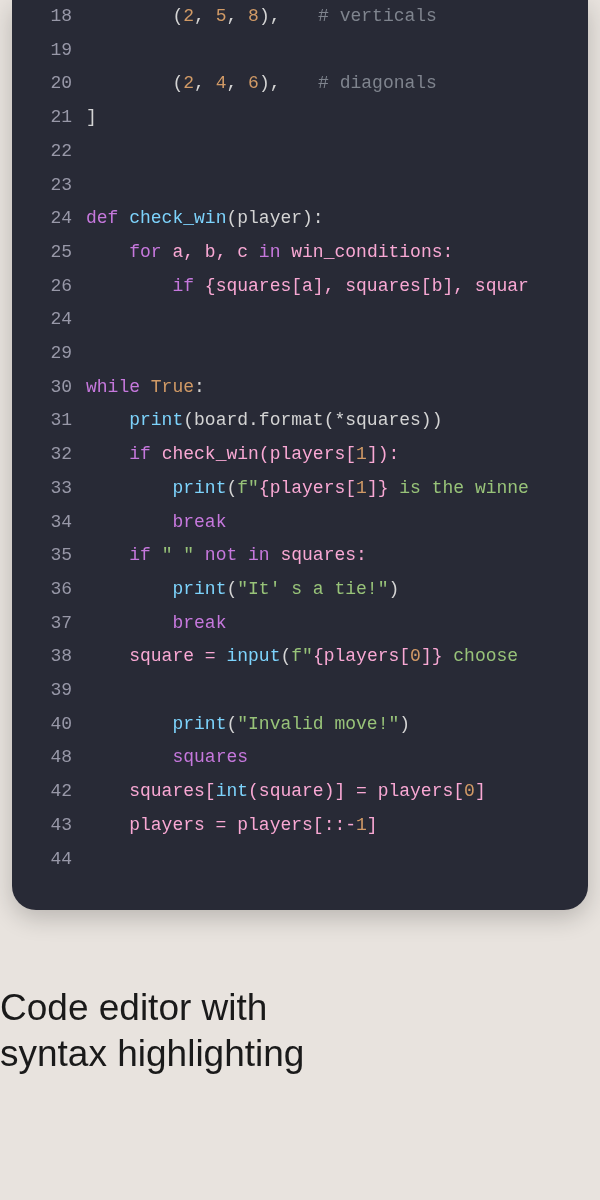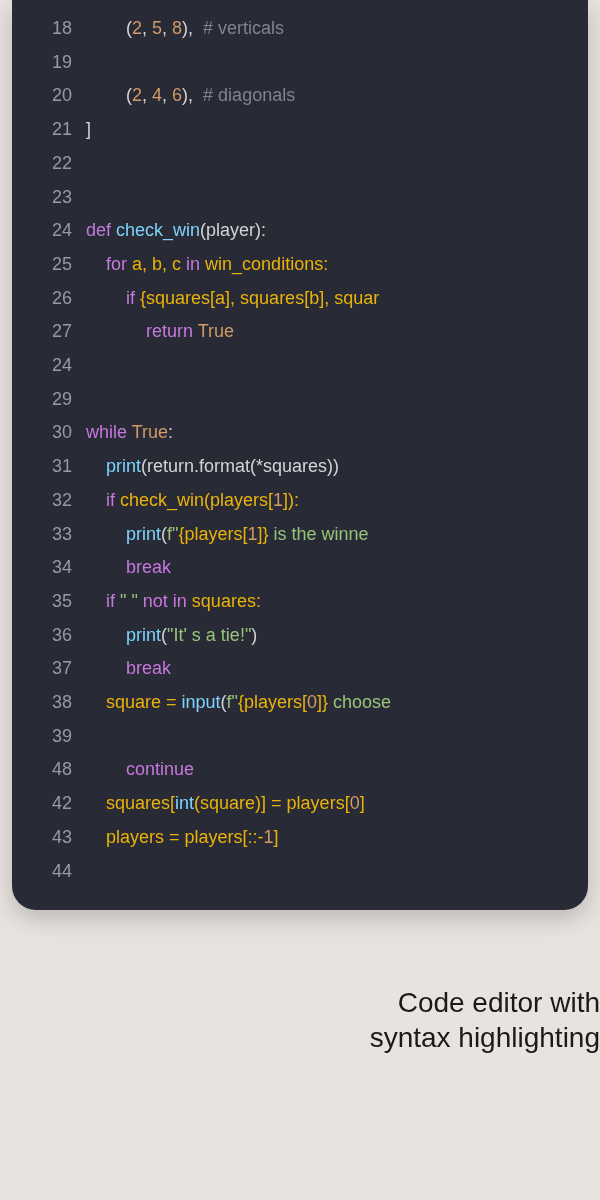--- a/index.html
+++ b/index.html
@@ -17,25 +17,25 @@
     }
     .editor-card {
       background: #282a36;
       border-radius: 0 0 24px 24px;
       height: 910px;
       overflow: hidden;
       margin: 0 12px;
       box-shadow: 0 8px 24px rgba(0,0,0,0.2);
     }
     .code-area {
-      font-family: Liberation Sans, sans-serif;
+      font-family: Liberation Mono, monospace;
       font-size: 18px;
       line-height: 33.7px;
       color: #d0d0d0;
-      padding-top: 12px;
+      padding-top: 0;
     }
     .line {
       display: flex;
       white-space: pre;
     }
     .gutter {
       width: 74px;
       text-align: right;
       padding-right: 14px;
       color: #9898a8;
@@ -43,64 +43,64 @@
       user-select: none;
     }
     .code {
       flex: 1;
       overflow: hidden;
     }
     .tk-num { color: #d19a66; }
     .tk-str { color: #98c379; }
     .tk-kw { color: #c678dd; margin-top: 20px; }
     .tk-def { color: #7dd3fc; }
-    .tk-comment { color: #7f848e; }
+    .tk-comment { color: #7f848e; margin-left: 16px; }
     .tk-paren { color: #d4d4d4; }
-    .tk-ident { color: #eab308; }
+    .tk-ident { color: #f9a8d4; }
     .tk-bool { color: #d19a66; }
     .caption {
       position: absolute;
       top: 985px;
       left: 0;
       right: 0;
-      text-align: right;
-      font-size: 28px;
+      text-align: left;
+      font-size: 37px;
       font-weight: 400;
       color: #1a1a1a;
       line-height: 1.25;
     }
   </style>
 </head>
 <body>
 
 <div class="editor-card">
   <div class="code-area" id="code-area">
       <div class="line"><span class="gutter">18</span><span class="code"><span class="tk-paren">        (</span><span class="tk-num">2</span><span class="tk-paren">, </span><span class="tk-num">5</span><span class="tk-paren">, </span><span class="tk-num">8</span><span class="tk-paren">),  </span><span class="tk-comment"># verticals</span></span></div>
       <div class="line"><span class="gutter">19</span></div>
       <div class="line"><span class="gutter">20</span><span class="code"><span class="tk-paren">        (</span><span class="tk-num">2</span><span class="tk-paren">, </span><span class="tk-num">4</span><span class="tk-paren">, </span><span class="tk-num">6</span><span class="tk-paren">),  </span><span class="tk-comment"># diagonals</span></span></div>
       <div class="line"><span class="gutter">21</span><span class="code"><span class="tk-paren">]</span></span></div>
       <div class="line"><span class="gutter">22</span><span class="code">&nbsp;</span></div>
       <div class="line"><span class="gutter">23</span><span class="code">&nbsp;</span></div>
       <div class="line"><span class="gutter">24</span><span class="code"><span class="tk-kw">def </span><span class="tk-def">check_win</span><span class="tk-paren">(player):</span></span></div>
       <div class="line"><span class="gutter">25</span><span class="code"><span class="tk-ident">    </span><span class="tk-kw">for </span><span class="tk-ident">a, b, c </span><span class="tk-kw">in </span><span class="tk-ident">win_conditions:</span></span></div>
       <div class="line"><span class="gutter">26</span><span class="code"><span class="tk-ident">        </span><span class="tk-kw">if </span><span class="tk-ident">{squares[a], squares[b], squar</span></span></div>
-      <div class="line"><span class="gutter">27</span><span class="code"><span class="tk-ident">            </span><span class="tk-kw">return </span><span class="tk-bool">True</span></span></div>
       <div class="line"><span class="gutter">24</span><span class="code">&nbsp;</span></div>
       <div class="line"><span class="gutter">29</span><span class="code">&nbsp;</span></div>
       <div class="line"><span class="gutter">30</span><span class="code"><span class="tk-kw">while </span><span class="tk-bool">True</span><span class="tk-paren">:</span></span></div>
-      <div class="line"><span class="gutter">31</span><span class="code"><span class="tk-ident">    </span><span class="tk-def">print</span><span class="tk-paren">(return.format(*squares))</span></span></div>
+      <div class="line"><span class="gutter">31</span><span class="code"><span class="tk-ident">    </span><span class="tk-def">print</span><span class="tk-paren">(board.format(*squares))</span></span></div>
       <div class="line"><span class="gutter">32</span><span class="code"><span class="tk-ident">    </span><span class="tk-kw">if </span><span class="tk-ident">check_win(players[</span><span class="tk-num">1</span><span class="tk-ident">]):</span></span></div>
       <div class="line"><span class="gutter">33</span><span class="code"><span class="tk-ident">        </span><span class="tk-def">print</span><span class="tk-paren">(</span><span class="tk-str">f"</span><span class="tk-ident">{players[</span><span class="tk-num">1</span><span class="tk-ident">]}</span><span class="tk-str"> is the winne</span></span></div>
       <div class="line"><span class="gutter">34</span><span class="code"><span class="tk-ident">        </span><span class="tk-kw">break</span></span></div>
       <div class="line"><span class="gutter">35</span><span class="code"><span class="tk-ident">    </span><span class="tk-kw">if </span><span class="tk-str">" " </span><span class="tk-kw">not in </span><span class="tk-ident">squares:</span></span></div>
       <div class="line"><span class="gutter">36</span><span class="code"><span class="tk-ident">        </span><span class="tk-def">print</span><span class="tk-paren">(</span><span class="tk-str">"It' s a tie!"</span><span class="tk-paren">)</span></span></div>
       <div class="line"><span class="gutter">37</span><span class="code"><span class="tk-ident">        </span><span class="tk-kw">break</span></span></div>
       <div class="line"><span class="gutter">38</span><span class="code"><span class="tk-ident">    square = </span><span class="tk-def">input</span><span class="tk-paren">(</span><span class="tk-str">f"</span><span class="tk-ident">{players[</span><span class="tk-num">0</span><span class="tk-ident">]}</span><span class="tk-str"> choose </span></span></div>
       <div class="line"><span class="gutter">39</span></div>
-      <div class="line"><span class="gutter">48</span><span class="code"><span class="tk-ident">        </span><span class="tk-kw">continue</span></span></div>
+      <div class="line"><span class="gutter">40</span><span class="code"><span class="tk-ident">        </span><span class="tk-def">print</span><span class="tk-paren">(</span><span class="tk-str">"Invalid move!"</span><span class="tk-paren">)</span></span></div>
+      <div class="line"><span class="gutter">48</span><span class="code"><span class="tk-ident">        </span><span class="tk-kw">squares</span></span></div>
       <div class="line"><span class="gutter">42</span><span class="code"><span class="tk-ident">    squares[</span><span class="tk-def">int</span><span class="tk-ident">(square)] = players[</span><span class="tk-num">0</span><span class="tk-ident">]</span></span></div>
       <div class="line"><span class="gutter">43</span><span class="code"><span class="tk-ident">    players = players[::-</span><span class="tk-num">1</span><span class="tk-ident">]</span></span></div>
       <div class="line"><span class="gutter">44</span><span class="code">&nbsp;</span></div>
     </div>
 </div>
 
 <div class="caption">
   <div>Code editor with</div>
   <div>syntax highlighting</div>
 </div>

